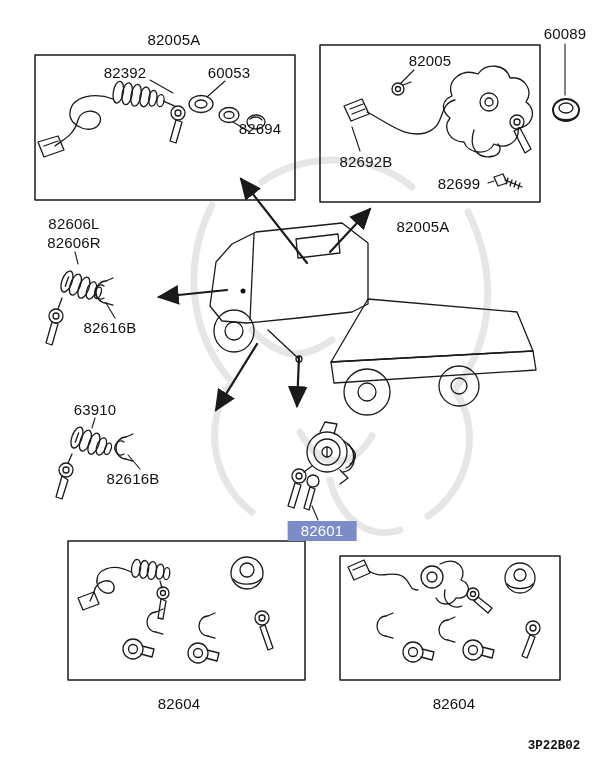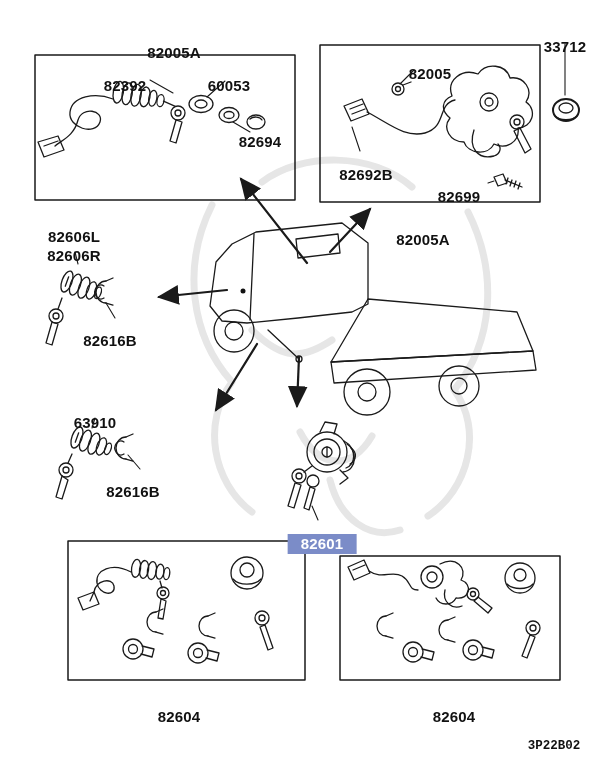--- a/index.html
+++ b/index.html
@@ -1,20 +1,20 @@
 <!DOCTYPE html>
 <html style="--highlight-bg: #7b8cc8; --highlight-text: #ffffff;"><head>
 <meta charset="utf-8">
 <style>
   *{margin:0;padding:0;box-sizing:border-box;}
   html,body{background:#ffffff;font-family:"Liberation Sans",sans-serif;}
   .stage{position:relative;width:609px;height:768px;background:#fff;overflow:hidden;}
   svg.art{position:absolute;left:0;top:0;}
-  .pl{position:absolute;transform:translate(-50%,-50%);font-weight:700;font-size:15px;
-      color:#111;white-space:nowrap;letter-spacing:.2px;cursor:default;margin-top:13px;}
+  .pl{position:absolute;transform:translate(-50%,-50%);font-weight:400;font-size:15px;
+      color:#111;white-space:nowrap;letter-spacing:.2px;cursor:default;}
   .pl.highlight{background:var(--highlight-bg,#7b8cc8);color:var(--highlight-text,#fff);
       padding:1px 13px 2px;}
   .code{position:absolute;transform:translate(-50%,-50%);font-weight:700;font-size:12.5px;color:#111;font-family:Liberation Mono, monospace;}
 </style>
 </head>
 <body>
 
 <div class="stage">
 
   <svg class="art" width="609" height="768" viewBox="0 0 609 768" stroke="#1a1a1a" fill="none" stroke-width="1.3" stroke-linecap="round" stroke-linejoin="round">
@@ -259,21 +259,21 @@
     </g>
   </svg>
 
   <div class="pl" style="left:174px;top:39px">82005A</div>
   <div class="pl" style="left:125px;top:72px">82392</div>
   <div class="pl" style="left:229px;top:72px">60053</div>
   <div class="pl" style="left:260px;top:128px">82694</div>
   <div class="pl" style="left:430px;top:60px">82005</div>
   <div class="pl" style="left:366px;top:161px">82692B</div>
   <div class="pl" style="left:459px;top:183px">82699</div>
-  <div class="pl" style="left:565px;top:33px">33712</div>
+  <div class="pl" style="left:565px;top:33px">60089</div>
   <div class="pl" style="left:423px;top:226px">82005A</div>
   <div class="pl" style="left:74px;top:223px">82606L</div>
   <div class="pl" style="left:74px;top:242px">82606R</div>
   <div class="pl" style="left:110px;top:327px">82616B</div>
   <div class="pl" style="left:95px;top:409px">63910</div>
   <div class="pl" style="left:133px;top:478px">82616B</div>
   <div class="pl highlight" style="left:322px;top:531px">82601</div>
   <div class="pl" style="left:179px;top:703px">82604</div>
   <div class="pl" style="left:454px;top:703px">82604</div>
 

